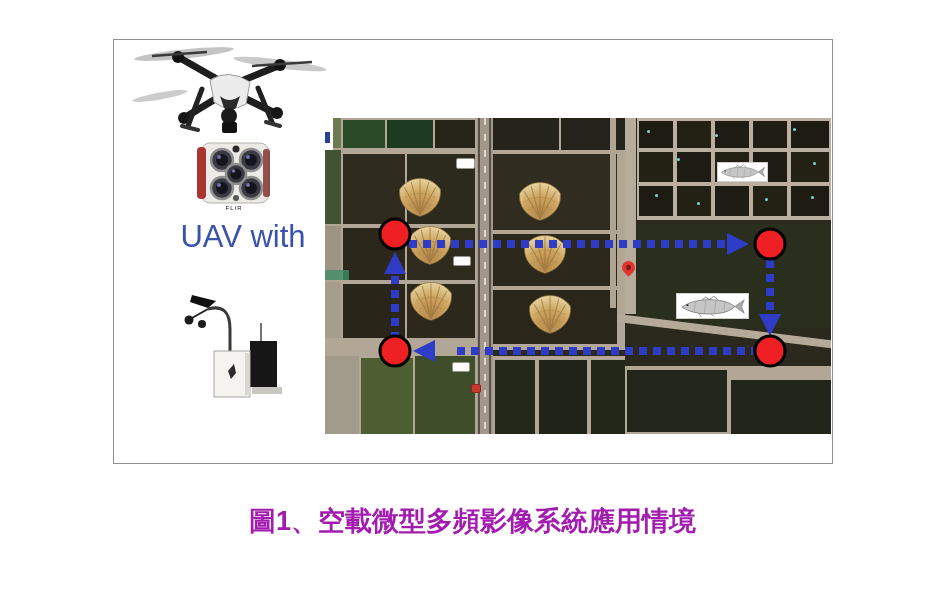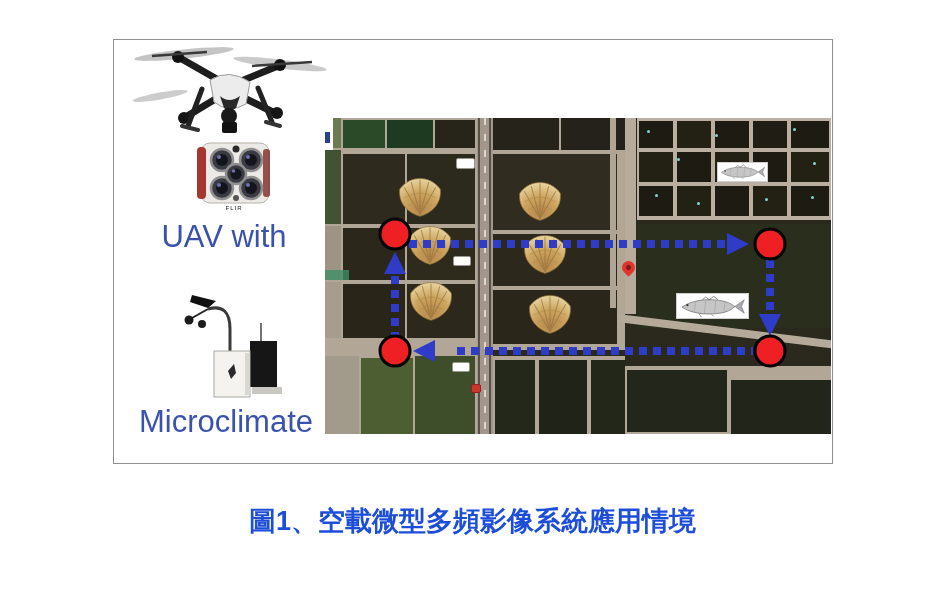--- a/index.html
+++ b/index.html
@@ -10,21 +10,21 @@
   
   #figure-box{left:113px;top:39px;width:718px;height:423px;background:#fff;
               border:1.5px solid #8f8f8f;}
 
   
   #drone{left:18px;top:-6px;width:196px;height:112px;}
   #camera{left:81px;top:101px;width:80px;height:66px;}
   #flir-line{left:60px;top:165px;width:120px;text-align:center;font-size:6px;color:#222;
              letter-spacing:1px;}
   .blue-label{color:#3a52ae;font-size:31px;text-align:center;line-height:37px;}
-  #uav-label{left:1px;top:178px;width:218px;text-align:center;}
+  #uav-label{left:20px;top:178px;width:218px;text-align:center;}
   #station{left:52px;top:247px;width:122px;height:114px;}
   #micro-label{left:0px;top:363px;width:224px;}
 
   
   #map{left:211px;top:78px;width:506px;height:316px;background:#2b281d;overflow:hidden;}
   .road-bg{background:#b2a797;}
   .pond{position:absolute;}
   #highway{left:152px;top:0;width:16px;height:316px;background:#a2978a;}
   #highway .stripe{position:absolute;top:0;width:2px;height:316px;background:#57514a;}
   #highway .mid{position:absolute;top:0;left:7px;width:2px;height:316px;
@@ -57,21 +57,21 @@
           border-bottom:22px solid #2e3cc8;}
   .arr.down{border-left:11px solid transparent;border-right:11px solid transparent;
             border-top:22px solid #2e3cc8;}
   #map-pin{left:297px;top:143px;width:13px;height:13px;background:#e2342c;
            border-radius:50% 50% 50% 0;transform:rotate(-45deg);}
   #map-pin::after{content:"";position:absolute;left:4px;top:4px;width:5px;height:5px;
            border-radius:50%;background:#7e1b16;}
 
   
   #caption{left:0;top:503px;width:945px;text-align:center;font-size:27px;font-weight:bold;
-           color:#1d4ed8;}
+           color:#a21caf;}
 </style>
 </head>
 <body>
 
 <svg width="0" height="0" style="position:absolute">
   <defs>
     <radialGradient id="shg" cx="50%" cy="78%" r="75%">
       <stop offset="0" stop-color="#b5854a"></stop>
       <stop offset="0.55" stop-color="#cda55f"></stop>
       <stop offset="1" stop-color="#e6d19c"></stop>
@@ -162,21 +162,20 @@
       <use href="#camera-sym"></use>
     </svg>
   <div id="flir-line" class="abs">FLIR</div>
   <div id="uav-label" class="abs blue-label">
     <div>UAV with</div>
   </div>
 
   <svg id="station" class="abs">
       <use href="#station-sym"></use>
     </svg>
-  <div id="micro-label" class="abs blue-label">Microclimate</div>
 
   <div id="map" class="abs">
 
     <div class="pond road-bg" style="left:0;top:0;width:152px;height:232px;"></div>
     <div class="pond" style="left:0;top:0;width:16px;height:30px;background:#6d7a52;"></div>
     <div class="pond" style="left:18px;top:2px;width:42px;height:28px;background:#2b4a28;"></div>
     <div class="pond" style="left:62px;top:2px;width:46px;height:28px;background:#1e3a20;"></div>
     <div class="pond" style="left:110px;top:2px;width:40px;height:28px;background:#27251a;"></div>
     <div class="pond" style="left:0;top:32px;width:16px;height:74px;background:#435233;"></div>
     <div class="pond" style="left:18px;top:36px;width:62px;height:70px;background:#2e2a1d;"></div>

